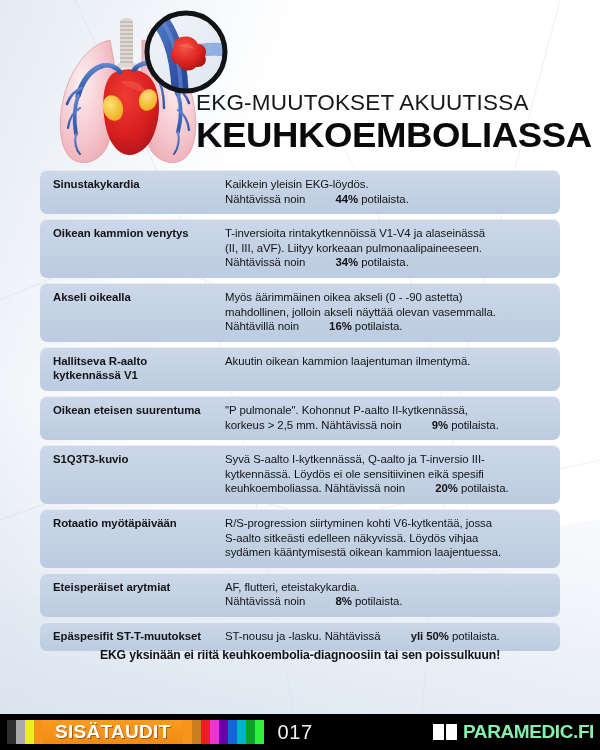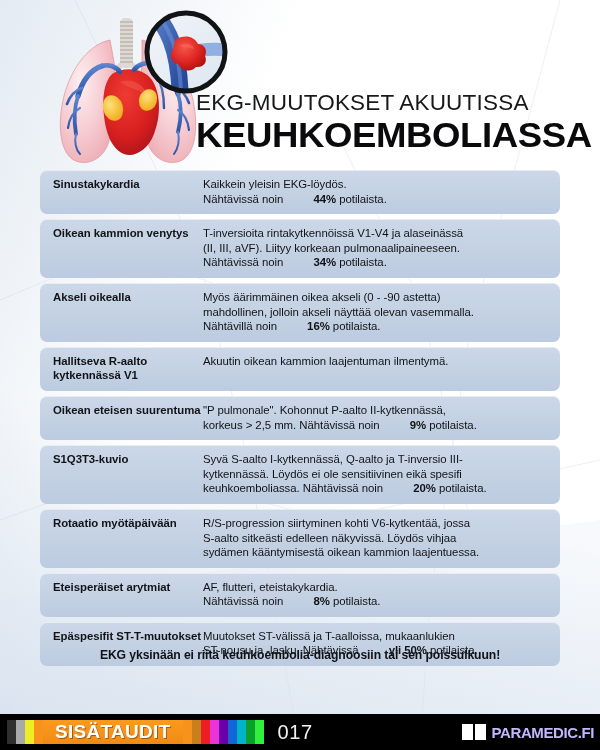--- a/index.html
+++ b/index.html
@@ -79,20 +79,21 @@
     width: 520px;
   }
   .row {
     display: flex;
     background: linear-gradient(180deg, #ccd8e8 0%, #c3d1e3 55%, #bccbe0 100%);
     border-radius: 7px;
     box-shadow: inset 0 1px 0 rgba(255,255,255,.55);
     margin-bottom: 5px;
     padding: 7px 10px 8px 13px;
     box-sizing: border-box;
+    gap: 22px;
   }
   .row-label {
     width: 150px;
     flex: 0 0 150px;
     font-weight: 700;
     font-size: 11.4px;
     line-height: 14.6px;
     color: #111317;
     letter-spacing: -0.05px;
   }
@@ -162,23 +163,23 @@
   }
   .brand {
     margin-left: auto;
     margin-right: 6px;
     display: flex;
     align-items: center;
     gap: 4px;
   }
   .brand-mark { display: block; }
   .brand-text {
-    color: #c4b5fd;
+    color: #86efac;
     font-weight: 700;
-    font-size: 15px;
+    font-size: 19px;
     letter-spacing: -0.4px;
   }
 </style>
 </head>
 <body>
 
 <div class="poster">
 
   <svg class="bg-streaks" viewBox="0 0 600 750" preserveAspectRatio="none">
     <g stroke="#b9c9dd" stroke-width="1" fill="none" opacity="0.5">
@@ -363,21 +364,20 @@
       <div class="row">
         <div class="row-label">Eteisperäiset arytmiat</div>
         <div class="row-desc">
           <div><span>AF, flutteri, eteistakykardia.</span></div>
           <div><span>Nähtävissä noin </span><b>8%</b><span> potilaista.</span></div>
         </div>
       </div>
       <div class="row">
         <div class="row-label">Epäspesifit ST-T-muutokset</div>
         <div class="row-desc">
-          <div><span>Muutokset ST-välissä ja T-aalloissa, mukaanlukien</span></div>
           <div><span>ST-nousu ja -lasku. Nähtävissä </span><b>yli 50%</b><span> potilaista.</span></div>
         </div>
       </div>
     </div>
 
   <div class="footnote">EKG yksinään ei riitä keuhkoembolia-diagnoosiin tai sen poissulkuun!</div>
 
   <div class="footer">
     <div class="swatches-left" id="swatches-left">
         <i style="background: rgb(47, 47, 47);"></i>

